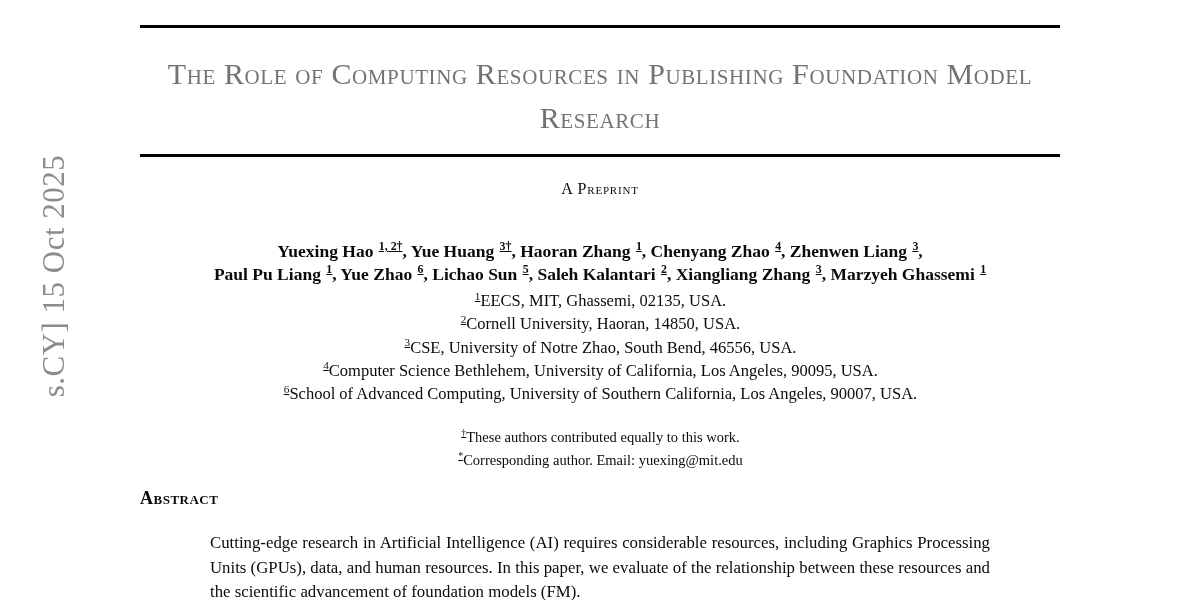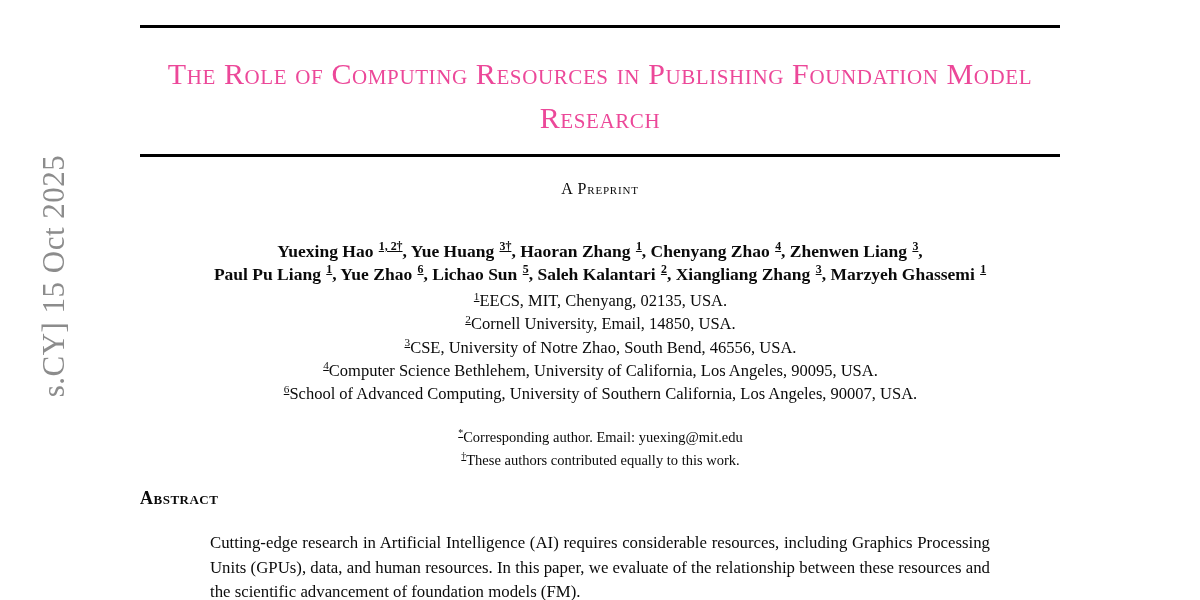--- a/index.html
+++ b/index.html
@@ -48,21 +48,21 @@
   .title {
     position: absolute;
     left: 140px;
     top: 52px;
     width: 920px;
     text-align: center;
     font-size: 30px;
     font-variant: small-caps;
     line-height: 44px;
     letter-spacing: 0.6px;
-    color: #ec4899;
+    color: #737373;
   }
 
   
   .preprint {
     position: absolute;
     left: 140px;
     top: 180px;
     width: 920px;
     text-align: center;
     font-size: 16px;
@@ -157,30 +157,30 @@
   <div class="rule rule-bottom"></div>
 
   <div class="preprint">A Preprint</div>
 
   <div class="authors">
     <span class="line"><span>Yuexing Hao <sup>1, 2†</sup></span><span>, </span><span>Yue Huang <sup>3†</sup></span><span>, </span><span>Haoran Zhang <sup>1</sup></span><span>, </span><span>Chenyang Zhao <sup>4</sup></span><span>, </span><span>Zhenwen Liang <sup>3</sup></span><span>, </span></span>
     <span class="line"><span>Paul Pu Liang <sup>1</sup></span><span>, </span><span>Yue Zhao <sup>6</sup></span><span>, </span><span>Lichao Sun <sup>5</sup></span><span>, </span><span>Saleh Kalantari <sup>2</sup></span><span>, </span><span>Xiangliang Zhang <sup>3</sup></span><span>, </span><span>Marzyeh Ghassemi <sup>1</sup></span></span>
   </div>
 
   <div class="affiliations">
-      <span class="aff"><sup>1</sup><span>EECS, MIT, Chenyang, 02135, USA.</span></span>
-      <span class="aff"><sup>2</sup><span>Cornell University, Email, 14850, USA.</span></span>
+      <span class="aff"><sup>1</sup><span>EECS, MIT, Ghassemi, 02135, USA.</span></span>
+      <span class="aff"><sup>2</sup><span>Cornell University, Haoran, 14850, USA.</span></span>
       <span class="aff"><sup>3</sup><span>CSE, University of Notre Zhao, South Bend, 46556, USA.</span></span>
       <span class="aff"><sup>4</sup><span>Computer Science Bethlehem, University of California, Los Angeles, 90095, USA.</span></span>
       <span class="aff"><sup>6</sup><span>School of Advanced Computing, University of Southern California, Los Angeles, 90007, USA.</span></span>
     </div>
 
   <div class="footnotes">
+      <span class="fn"><sup>†</sup><span>These authors contributed equally to this work.</span></span>
       <span class="fn"><sup>*</sup><span>Corresponding author. Email: yuexing@mit.edu</span></span>
-      <span class="fn"><sup>†</sup><span>These authors contributed equally to this work.</span></span>
     </div>
 
   <div class="abstract-heading">Abstract</div>
 
   <div class="abstract-body">
     <p>Cutting-edge research in Artificial Intelligence (AI) requires considerable resources, including Graphics Processing Units (GPUs), data, and human resources. In this paper, we evaluate of the relationship between these resources and the scientific advancement of foundation models (FM).</p>
   </div>
 
 </div>
 

